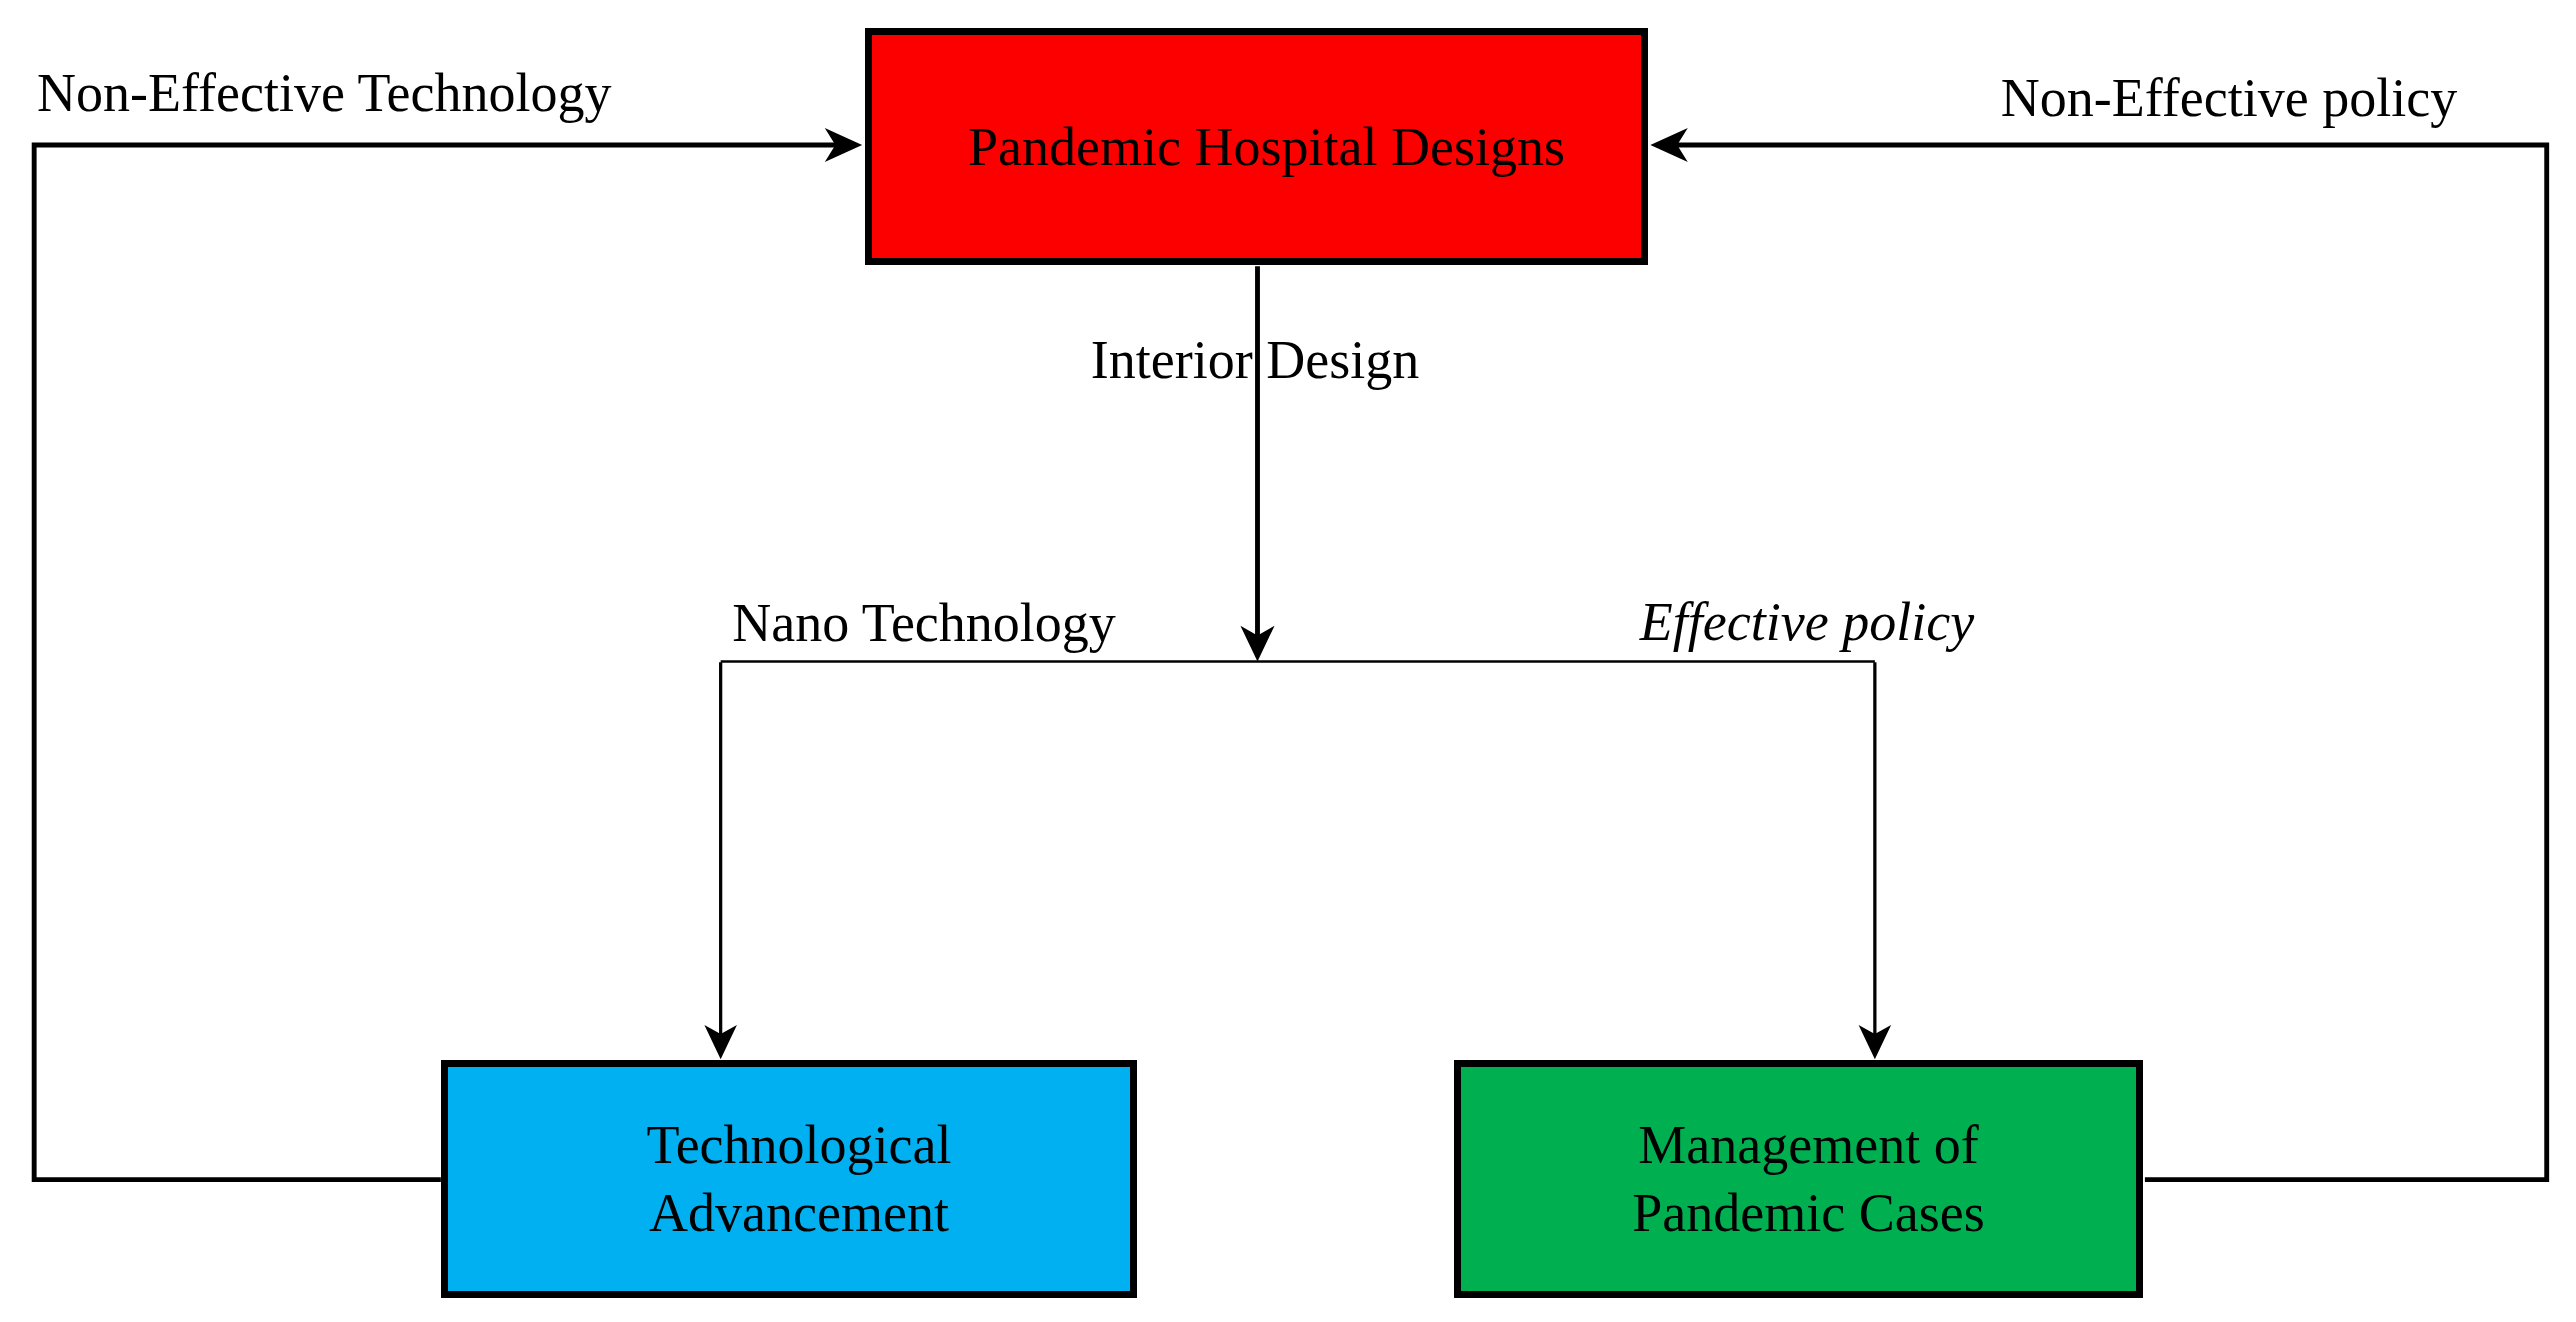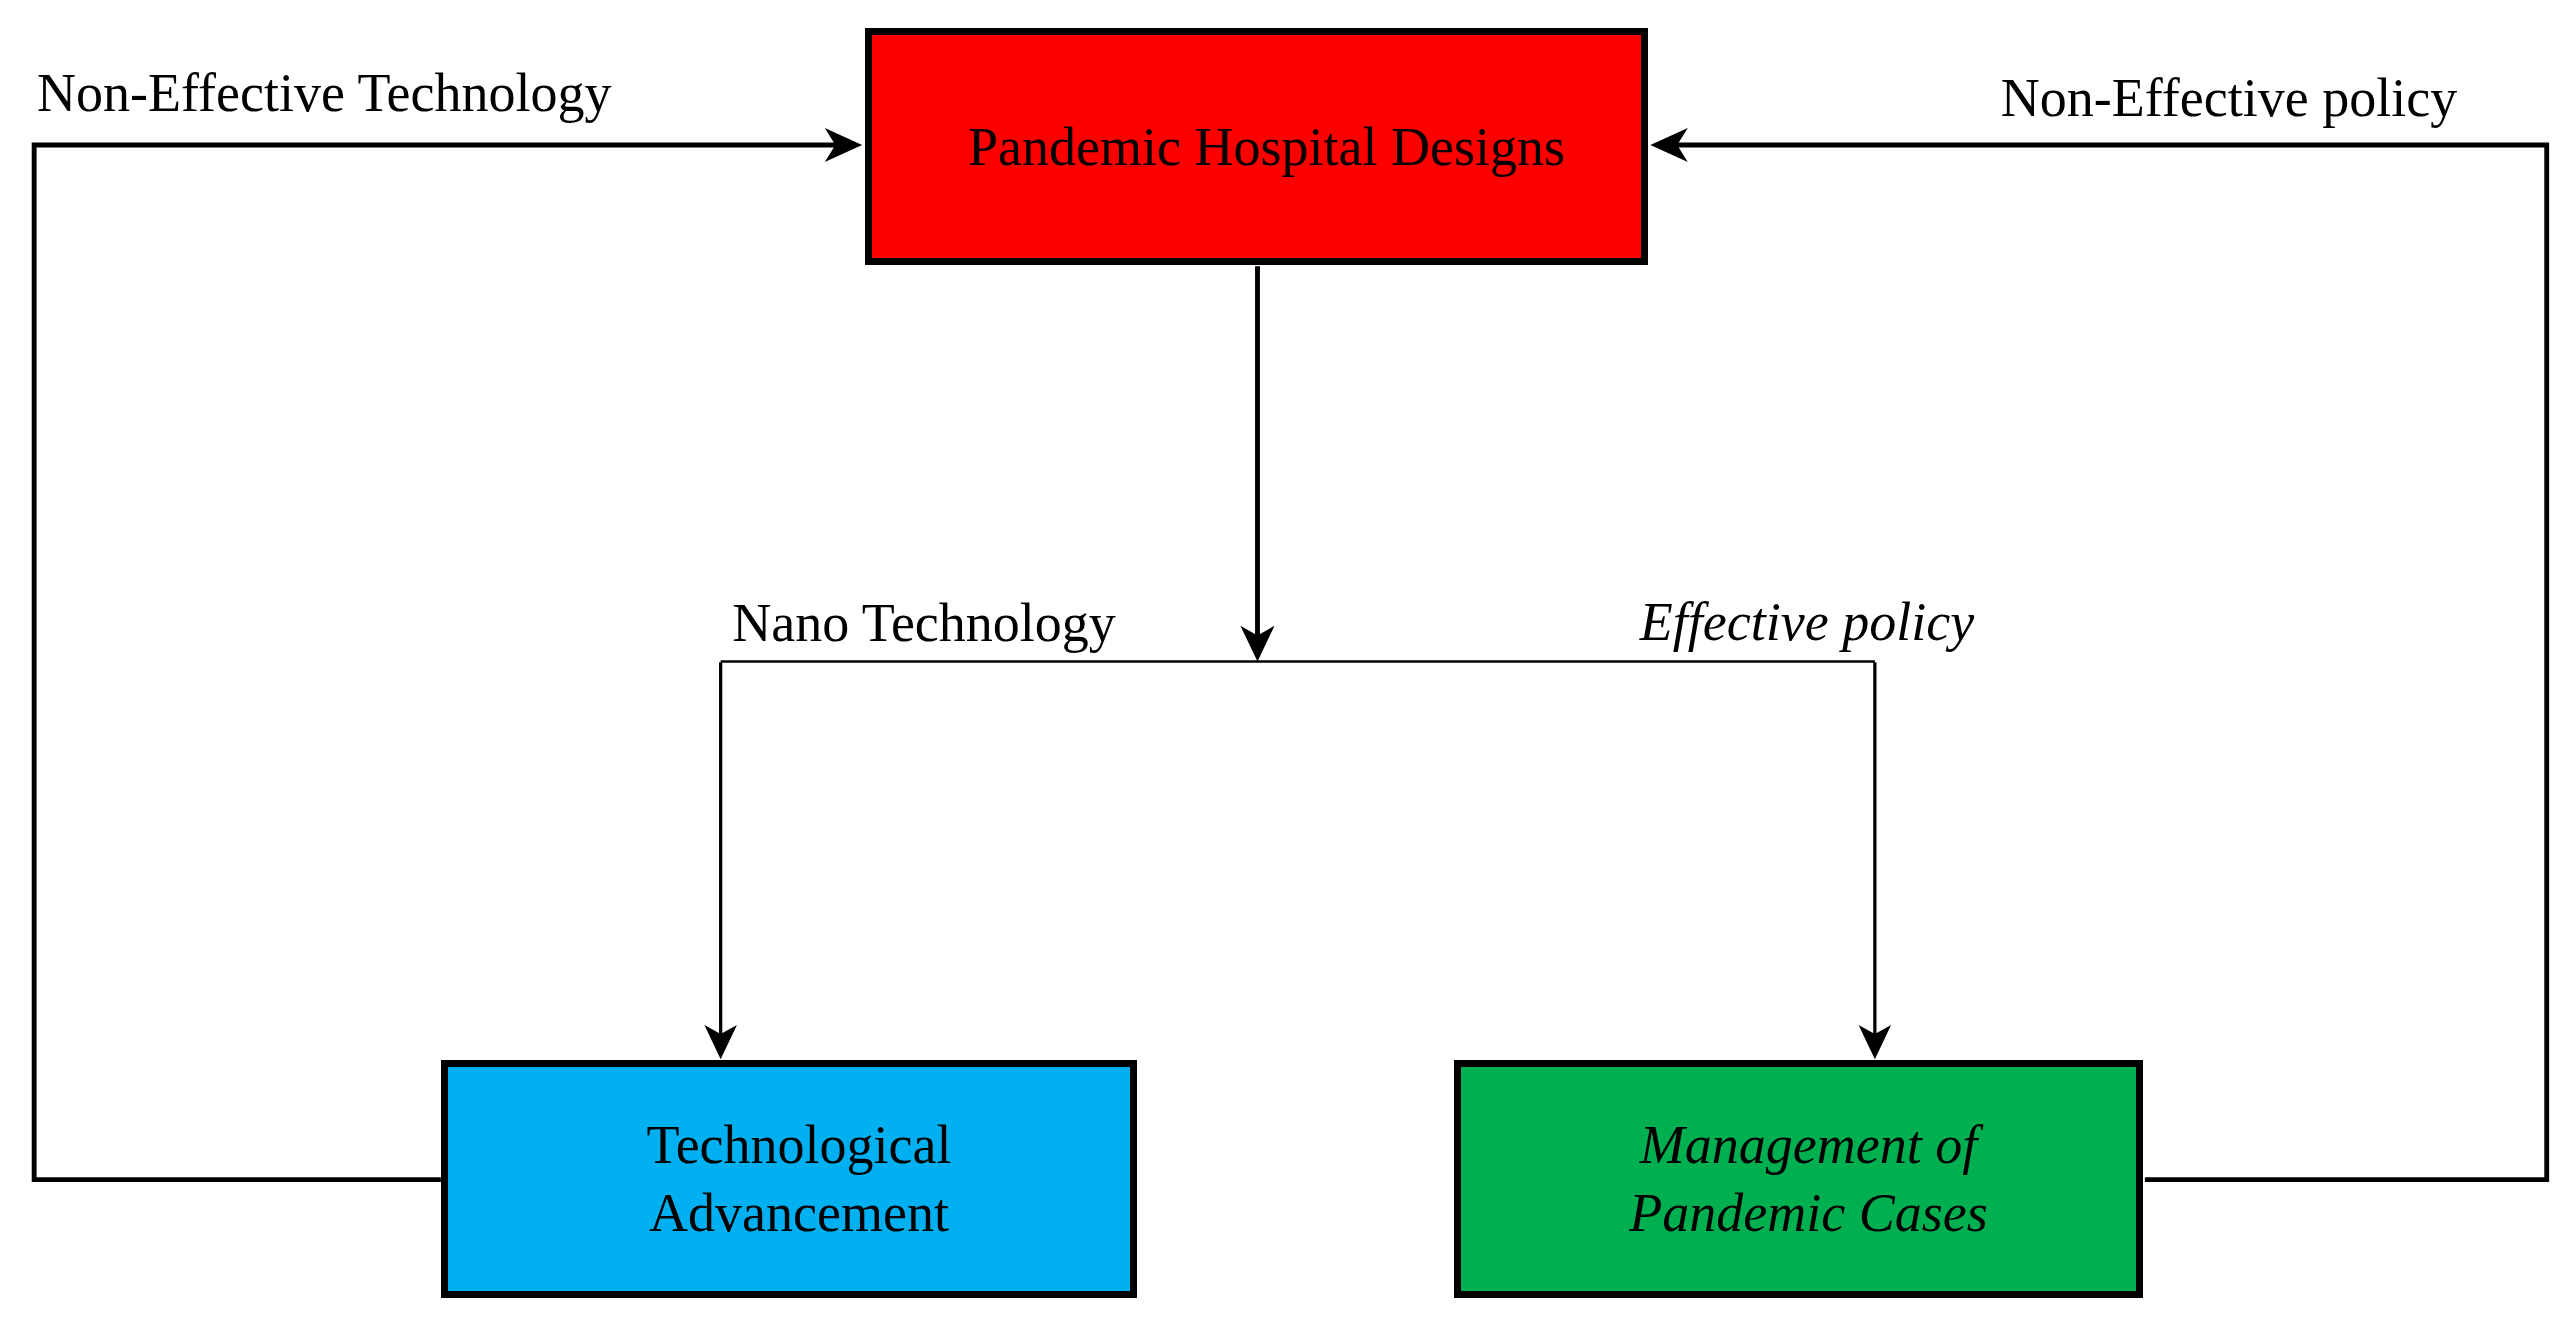--- a/index.html
+++ b/index.html
@@ -34,21 +34,21 @@
     padding-left: 20px;
   }
   .node-label {
     font-size: 54px;
     line-height: 68px;
     white-space: pre-line;
     color: #000000;
   }
   .node-red   { left: 865px; top: 28px;   width: 783px; height: 237px; background: #fc0000; }
   .node-blue  { left: 441px;  top: 1060px; width: 696px; height: 238px; background: #00b0f0; }
-  .node-green { left: 1454px; top: 1060px; width: 689px; height: 238px; background: #00b050; font-style: italic; }
+  .node-green { left: 1454px; top: 1060px; width: 689px; height: 238px; background: #00b050; }
   .edge-label {
     position: absolute;
     font-size: 54px;
     line-height: 62px;
     white-space: nowrap;
     color: #000000;
   }
   .lbl-net { left: 37px;  top: 62px; }
   .lbl-nep { left: 2229px; top: 67px; transform: translateX(-50%); }
   .lbl-id  { left: 1255px; top: 329px; transform: translateX(-50%); }
@@ -91,19 +91,20 @@
 
   <div class="node node-green">
     <span class="node-label">Management of
 Pandemic Cases</span>
   </div>
 
   <div class="edge-label lbl-nep">Non-Effective policy</div>
 
   <div class="edge-label lbl-net">Non-Effective Technology</div>
 
+  <div class="edge-label lbl-id">Interior Design</div>
 
   <div class="edge-label lbl-nt">Nano Technology</div>
 
   <div class="edge-label lbl-ep">Effective policy</div>
 
 </div>
 
 
 </body></html>

